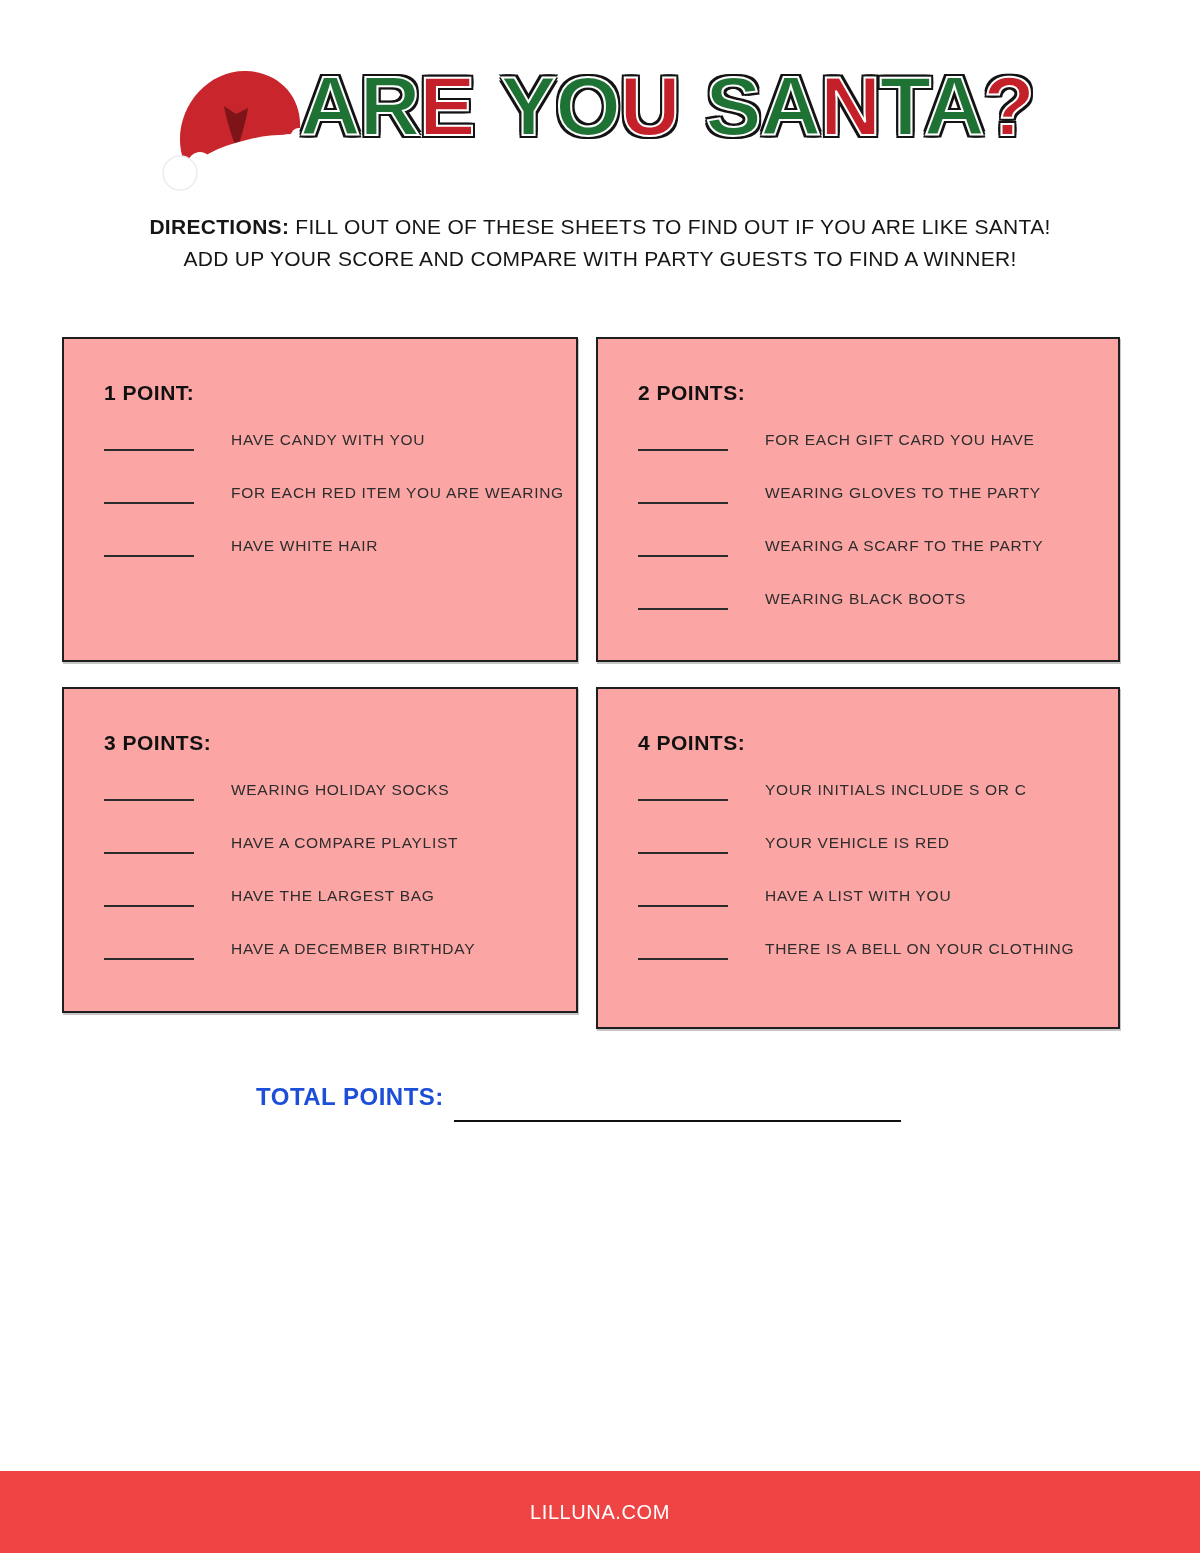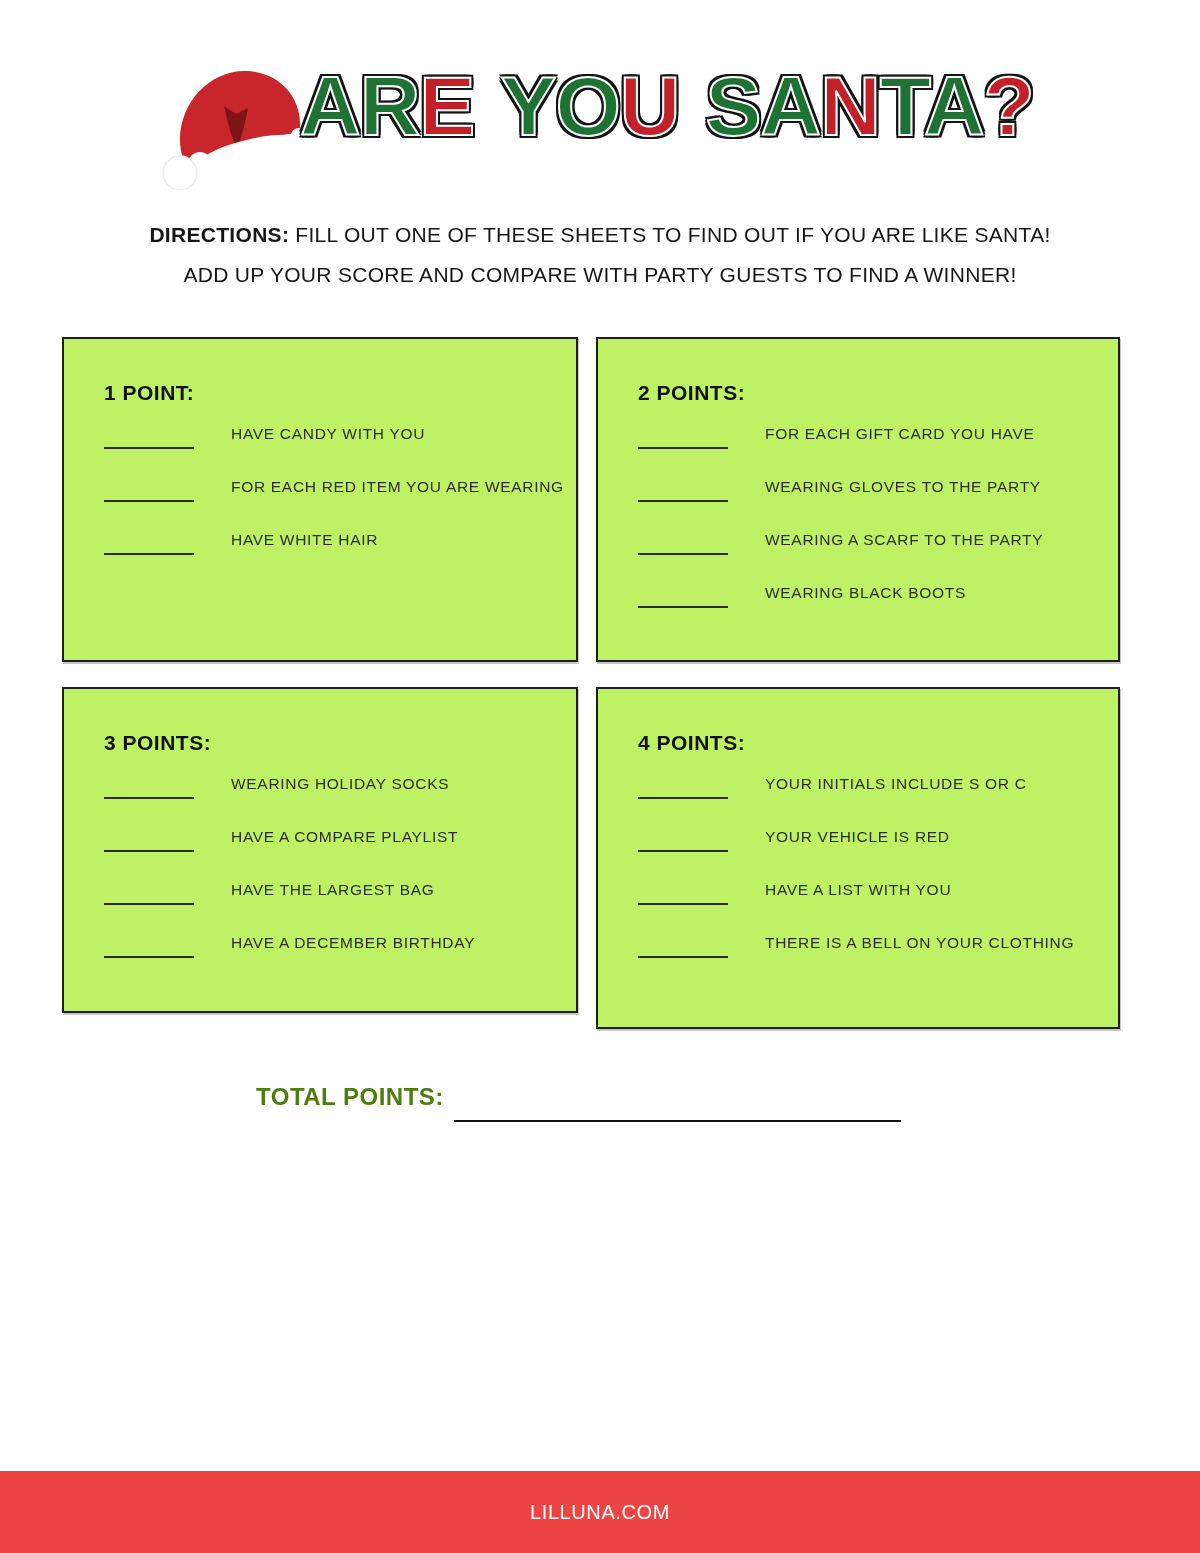--- a/index.html
+++ b/index.html
@@ -28,58 +28,58 @@
        0   -3px 0 #131313, 0    3px 0 #131313;
   }
   .title .sp{display:inline-block;width:26px;}
 
   
   .directions{
     position:absolute;left:0;top:208px;width:1200px;
     text-align:center;color:#161616;
     font-size:21px;line-height:27px;letter-spacing:.3px;
   }
-  .directions p{margin:13px;}
+  .directions p{margin:5px;}
   .directions .dlabel{font-weight:700;}
 
   
   .box{
     position:absolute;
     border:2px solid #1f1f1f;
-    background:#bef264;
+    background:#fca5a5;
     box-shadow:1px 2px 0 rgba(0,0,0,.22);
     box-sizing:border-box;
     padding:42px 10px 8px 40px;
   }
   .box-1{left:62px;top:337px;width:516px;height:325px;}
   .box-2{left:596px;top:337px;width:524px;height:325px;}
   .box-3{left:62px;top:687px;width:516px;height:326px;}
   .box-4{left:596px;top:687px;width:524px;height:342px;}
   .box-h{
     margin:0 0 20px 0;
     font-size:21px;font-weight:700;letter-spacing:.5px;color:#111;
   }
   .item-row{
-    display:flex;
+    display:flex;align-items:flex-end;
     height:26px;margin:0 0 27px 0;
   }
   .blank{
     width:90px;height:22px;
     border-bottom:2px solid #2b2b2b;
   }
   .item-label{
     margin-left:37px;padding-bottom:2px;
     font-size:15.5px;letter-spacing:.7px;color:#2d2d2d;
     white-space:nowrap;
   }
 
   
   .total-label{
     position:absolute;left:256px;top:1083px;margin:0;
-    font-size:24px;font-weight:700;letter-spacing:.5px;color:#4d7c0f;
+    font-size:24px;font-weight:700;letter-spacing:.5px;color:#1d4ed8;
   }
   .total-line{
     position:absolute;left:454px;top:1120px;width:447px;height:0;
     border-top:2.5px solid #111;
   }
 
   
   .footer{
     position:absolute;left:0;top:1471px;width:1200px;height:82px;
     background:#0B5E1E;

